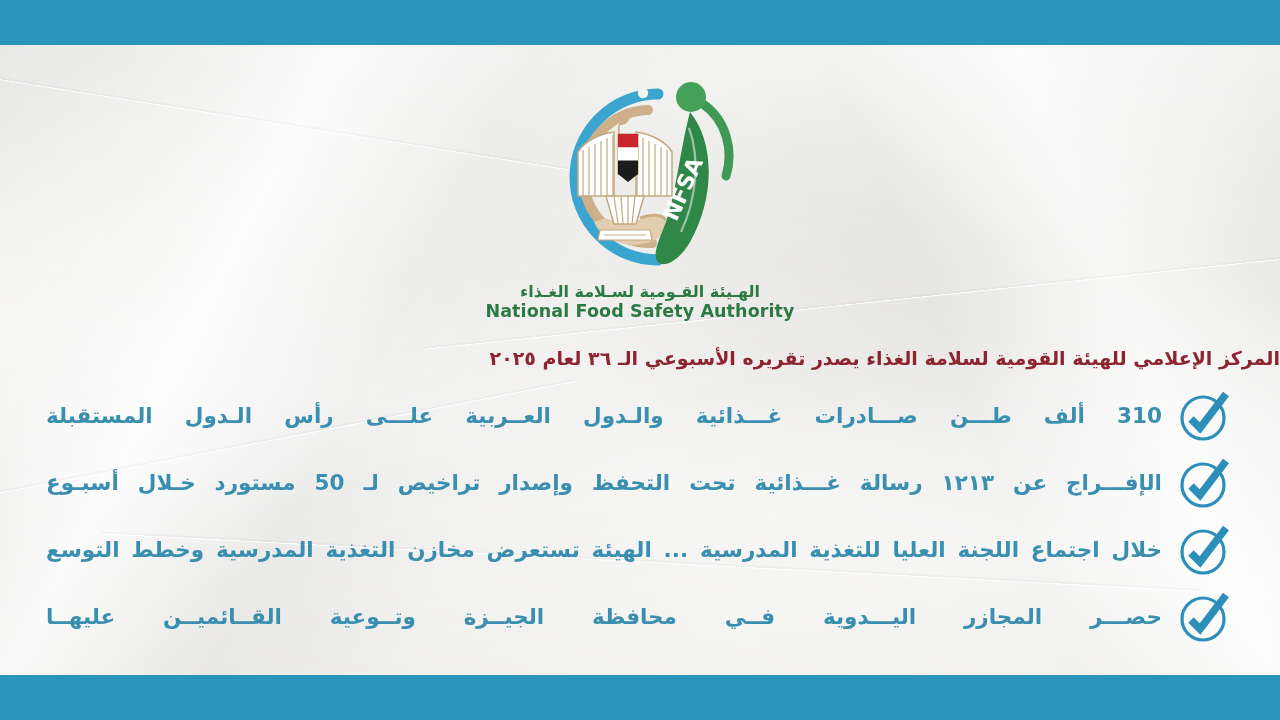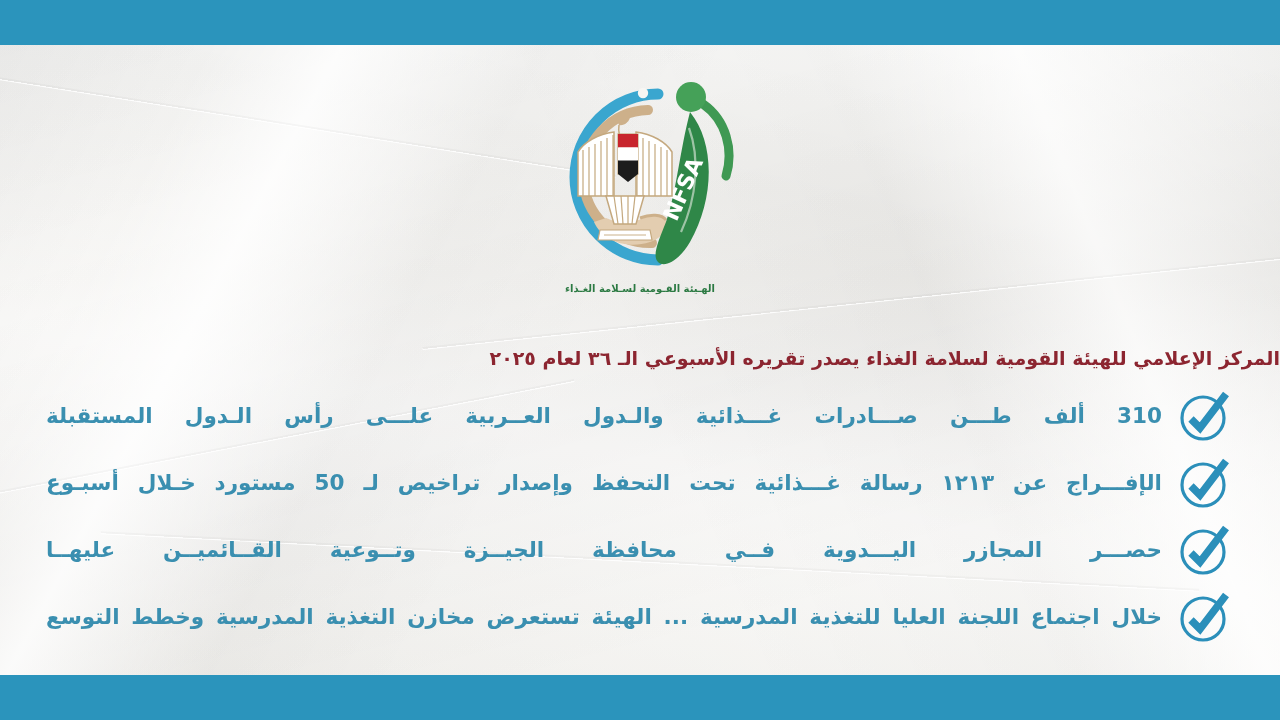--- a/index.html
+++ b/index.html
@@ -34,21 +34,21 @@
   .bar-bottom{bottom:0;height:45px;}
 
   
   .logo-wrap{
     position:absolute;left:0;right:0;top:72px;
     display:flex;flex-direction:column;align-items:center;
   }
   .logo-mark{width:200px;height:210px;display:block;}
   .logo-text{margin-top:2px;text-align:center;line-height:1.05;}
   .logo-ar{
-    font-size:10px;font-weight:bold;letter-spacing:0.5px;
+    font-size:16px;font-weight:bold;letter-spacing:0.5px;
     color:#2c7a43;direction:rtl;
   }
   .logo-en{
     font-size:17.5px;font-weight:bold;color:#2c7a43;
     letter-spacing:0.1px;direction:ltr;margin-top:1px;
   }
 
   
   .headline{
     position:absolute;left:0;right:0;top:347px;
@@ -162,20 +162,21 @@
 
         <path d="M60 158 L 110 158 L 112 168 L 58 168 Z" fill="#ffffff" stroke="#c4a87e" stroke-width="1.2"></path>
         <g stroke="#c4a87e" stroke-width="0.9">
           <line x1="64" y1="163" x2="106" y2="163"></line>
         </g>
       </g>
     </svg>
 
     <div class="logo-text">
       <div class="logo-ar" style="color: rgb(44, 122, 67);">الهـيئة القـومية لسـلامة الغـذاء</div>
+      <div class="logo-en" style="color: rgb(44, 122, 67);">National Food Safety Authority</div>
     </div>
   </div>
 
   <div class="headline" style="color:#8c2530;">المركز الإعلامي للهيئة القومية لسلامة الغذاء يصدر تقريره الأسبوعي الـ ٣٦ لعام ٢٠٢٥</div>
 
   <div class="bullets">
 
     <div class="bullet-row">
       <span class="check">
         <svg viewBox="0 0 56 56">
@@ -196,27 +197,27 @@
       <span class="bullet-text" style="color: rgb(58, 143, 176); font-size: 21.5px; display: inline-block; transform-origin: right center; letter-spacing: 0.09px;">الإفـــراج عن ١٢١٣ رسالة غـــذائية تحت التحفظ وإصدار تراخيص لـ 50 مستورد خـلال أسبـوع</span>
     </div>
 
     <div class="bullet-row">
       <span class="check">
         <svg viewBox="0 0 56 56">
           <circle cx="27" cy="30" r="21" fill="none" stroke="#2b8fba" stroke-width="3.2"></circle>
           <path d="M15 31 L 24 40 L 50 6" fill="none" stroke="#2b8fba" stroke-width="7.5" stroke-linecap="butt" stroke-linejoin="miter"></path>
         </svg>
       </span>
+      <span class="bullet-text" style="color: rgb(58, 143, 176); font-size: 21.5px; display: inline-block; transform-origin: right center; letter-spacing: 0.08px;">خلال اجتماع اللجنة العليا للتغذية المدرسية ... الهيئة تستعرض مخازن التغذية المدرسية وخطط التوسع</span>
+    </div>
+
+    <div class="bullet-row">
+      <span class="check">
+        <svg viewBox="0 0 56 56">
+          <circle cx="27" cy="30" r="21" fill="none" stroke="#2b8fba" stroke-width="3.2"></circle>
+          <path d="M15 31 L 24 40 L 50 6" fill="none" stroke="#2b8fba" stroke-width="7.5" stroke-linecap="butt" stroke-linejoin="miter"></path>
+        </svg>
+      </span>
       <span class="bullet-text" style="color: rgb(58, 143, 176); font-size: 21.5px; display: inline-block; transform-origin: right center; letter-spacing: 0.11px;">حصـــر المجازر اليـــدوية فــي محافظة الجيــزة وتــوعية القــائميــن عليهــا</span>
-    </div>
-
-    <div class="bullet-row">
-      <span class="check">
-        <svg viewBox="0 0 56 56">
-          <circle cx="27" cy="30" r="21" fill="none" stroke="#2b8fba" stroke-width="3.2"></circle>
-          <path d="M15 31 L 24 40 L 50 6" fill="none" stroke="#2b8fba" stroke-width="7.5" stroke-linecap="butt" stroke-linejoin="miter"></path>
-        </svg>
-      </span>
-      <span class="bullet-text" style="color: rgb(58, 143, 176); font-size: 21.5px; display: inline-block; transform-origin: right center; letter-spacing: 0.08px;">خلال اجتماع اللجنة العليا للتغذية المدرسية ... الهيئة تستعرض مخازن التغذية المدرسية وخطط التوسع</span>
     </div>
 
   </div>
 </div>
 
 </body></html>

